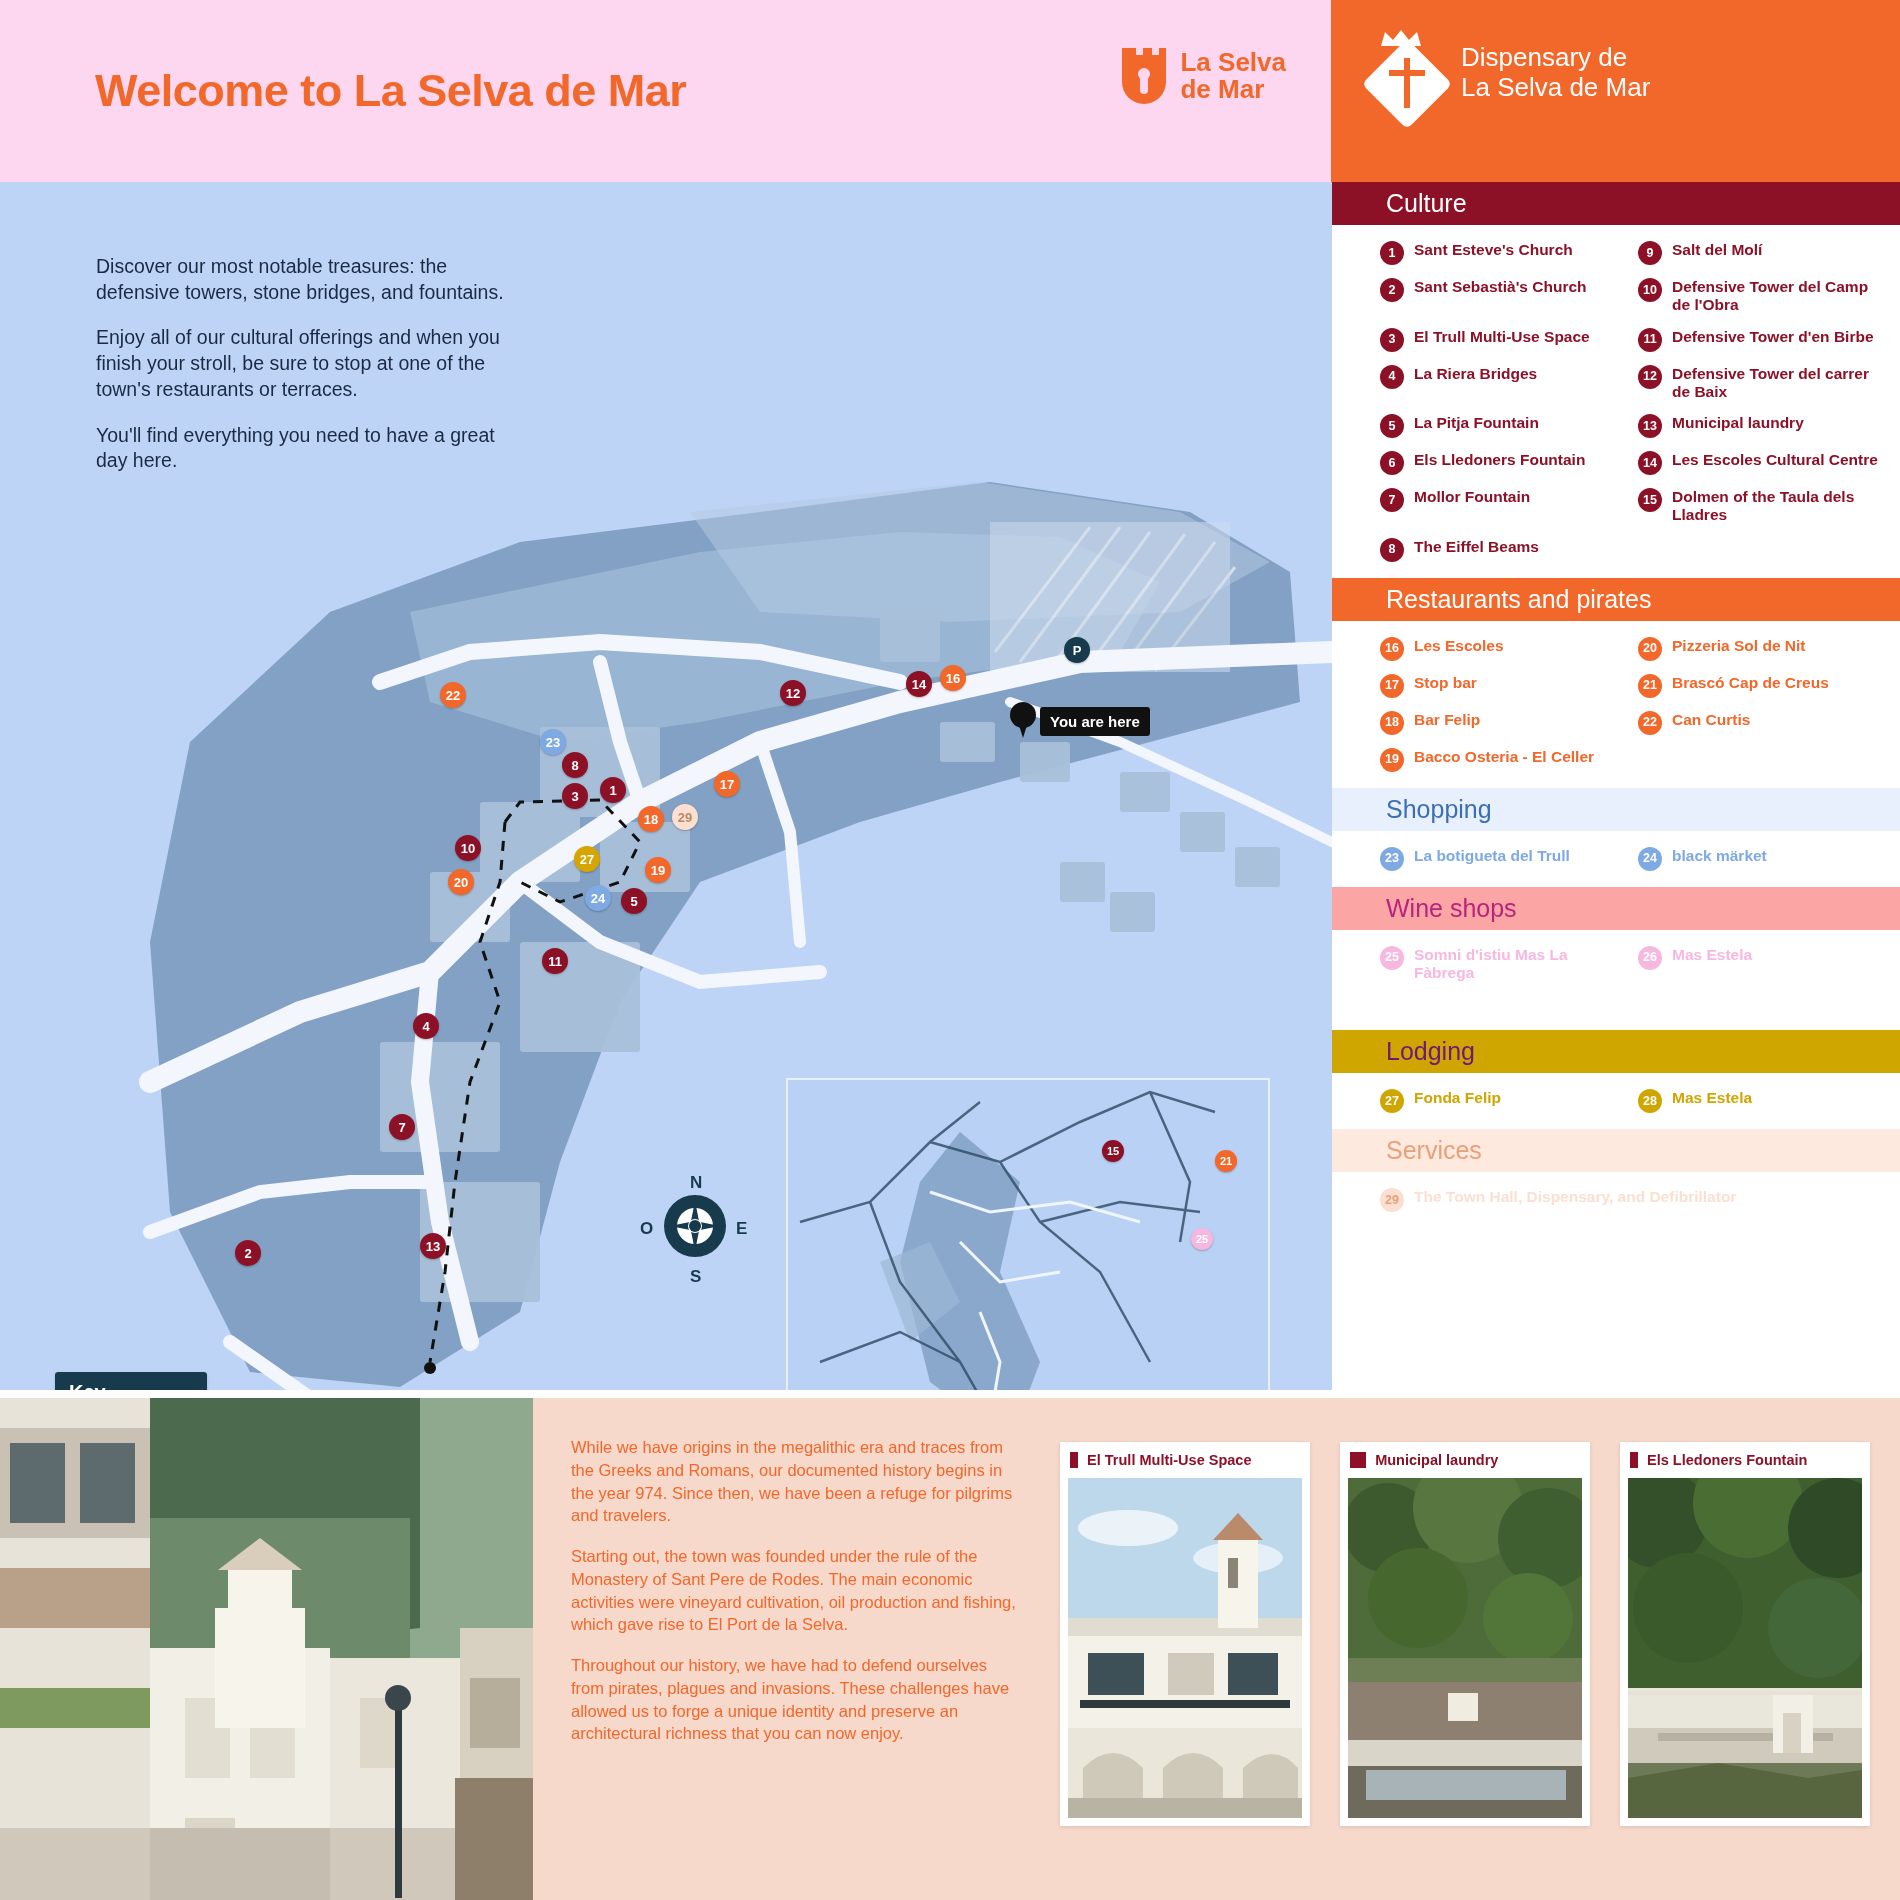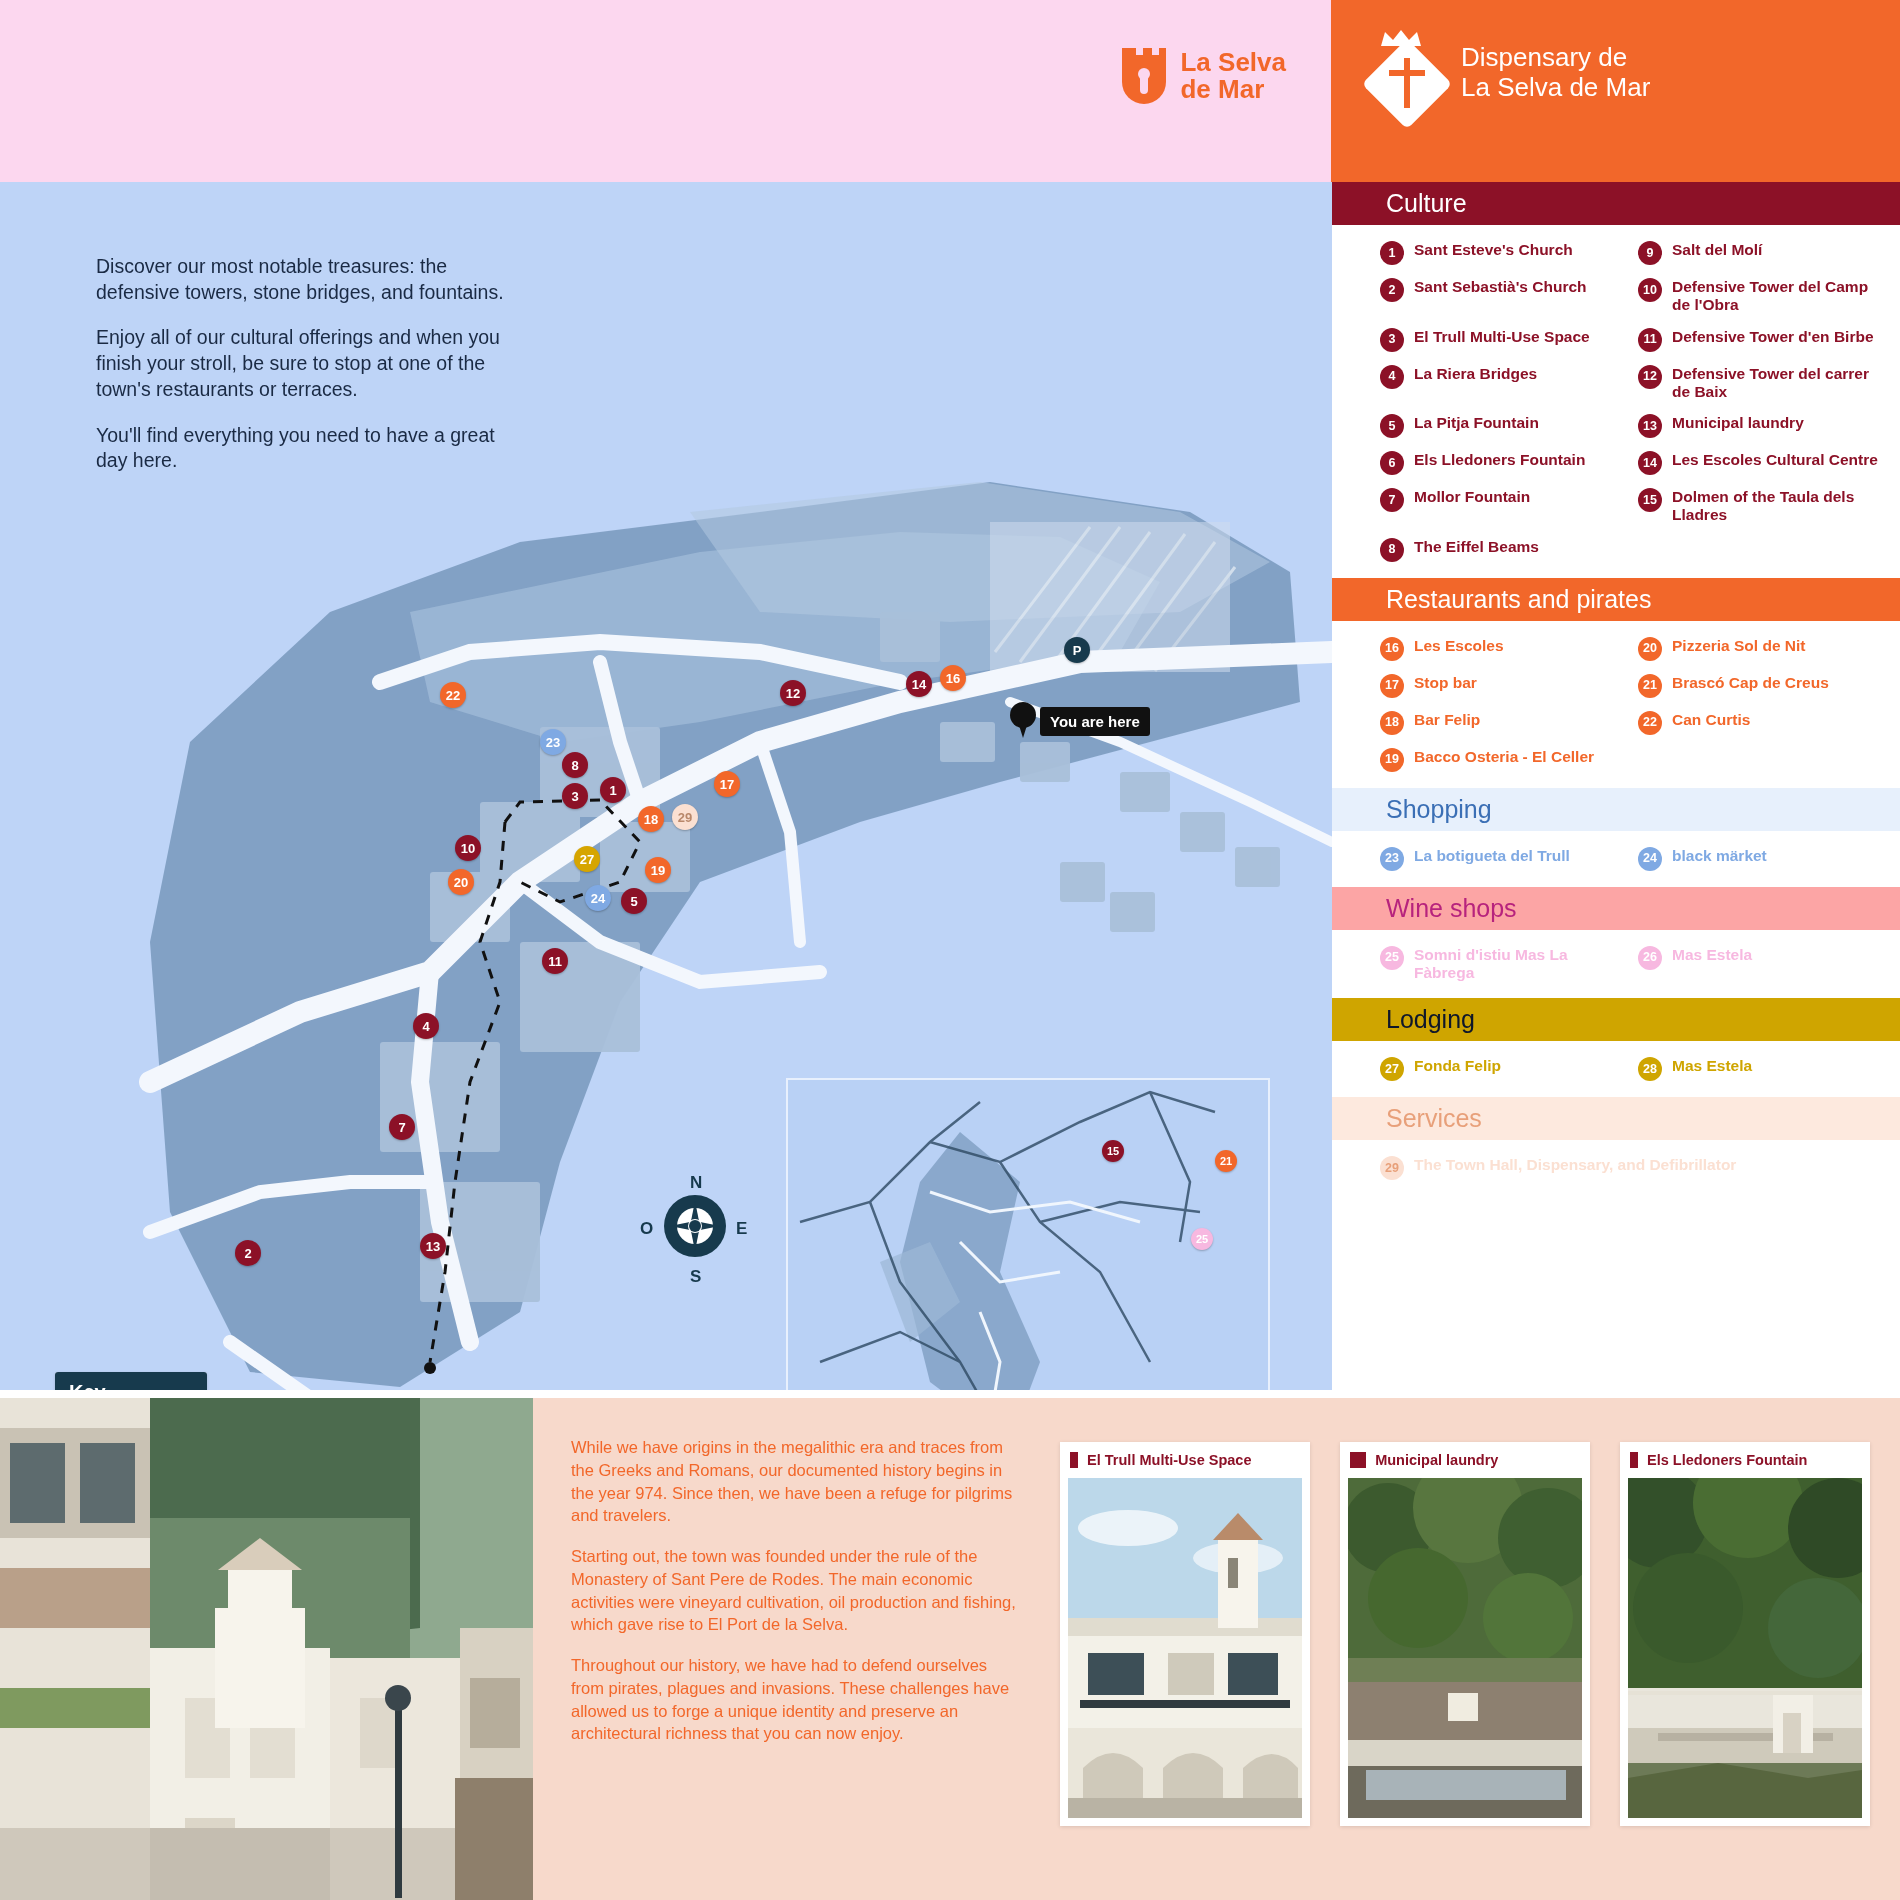--- a/index.html
+++ b/index.html
@@ -63,21 +63,21 @@
   .compass .rose:before { content:""; position:absolute; left:25px; top:25px; width:12px; height:12px; border-radius:50%; background:#173a4d; z-index:2;}
   .compass span { position:absolute; font-weight:bold; }
 
   
   .legend { position:absolute; left:1332px; top:182px; width:568px; height:1208px; background:#ffffff; }
   .sec-head { font-size:25px; font-weight:normal; padding:7px 0 7px 54px; }
   .sec-culture { background:#8c1127; color:#ffffff; }
   .sec-rest { background:#f2672a; color:#ffffff; }
   .sec-shop { background:#e7f0fc; color:#3b6fb5; }
   .sec-wine { background:#fca5a5; color:#b7237d; }
-  .sec-lodge { background:#cfa500; color:#0f172a; }
+  .sec-lodge { background:#cfa500; color:#701a75;margin-top:32px; }
   .sec-serv { background:#fde9de; color:#e8a07a; }
   .sec-body { padding:16px 18px 16px 48px; display:grid; grid-template-columns:1fr 1fr; column-gap:14px; row-gap:13px; }
   .lg-item { display:flex; gap:10px; align-items:flex-start; font-size:15.5px; font-weight:bold; line-height:1.18; }
   .lg-item .pinx { flex:0 0 auto; width:24px; height:24px; border-radius:50%; color:#fff; font-size:12.5px; font-weight:bold; display:flex; align-items:center; justify-content:center; }
   .c-culture { background:#8c1127; } .t-culture { color:#8c1127; }
   .c-rest { background:#f2672a; } .t-rest { color:#f2672a; }
   .c-shop { background:#7fa9e3; } .t-shop { color:#7fa9e3; }
   .c-wine { background:#f7b8e0; } .t-wine { color:#f7b8e0; }
   .c-lodge { background:#cfa500; } .t-lodge { color:#cfa500; }
   .c-serv { background:#fbe0d2; color:#e8a07a !important; } .t-serv { color:#fbe0d2; }
@@ -93,20 +93,21 @@
   .card-head { display:flex; gap:9px; align-items:center; padding:10px 10px; font-size:14.5px; font-weight:bold; color:#8c1127; }
   .card-img { width:234px; height:340px; margin:0 8px 8px 8px; position:relative; overflow:hidden; background:#b9c9b0; }
 </style>
 </head>
 <body>
 
 <div class="page">
 
   <div class="header">
     <div class="header-left">
+      <div class="title">Welcome to La Selva de Mar</div>
       <div class="brand1">
         <div class="shield">
           <div class="shield-body"></div>
           <div class="shield-notch"></div>
           <div class="shield-notch2"></div>
           <div class="shield-dot"></div>
           <div class="shield-stem"></div>
         </div>
         <div class="btext">
           <div>La Selva</div>

